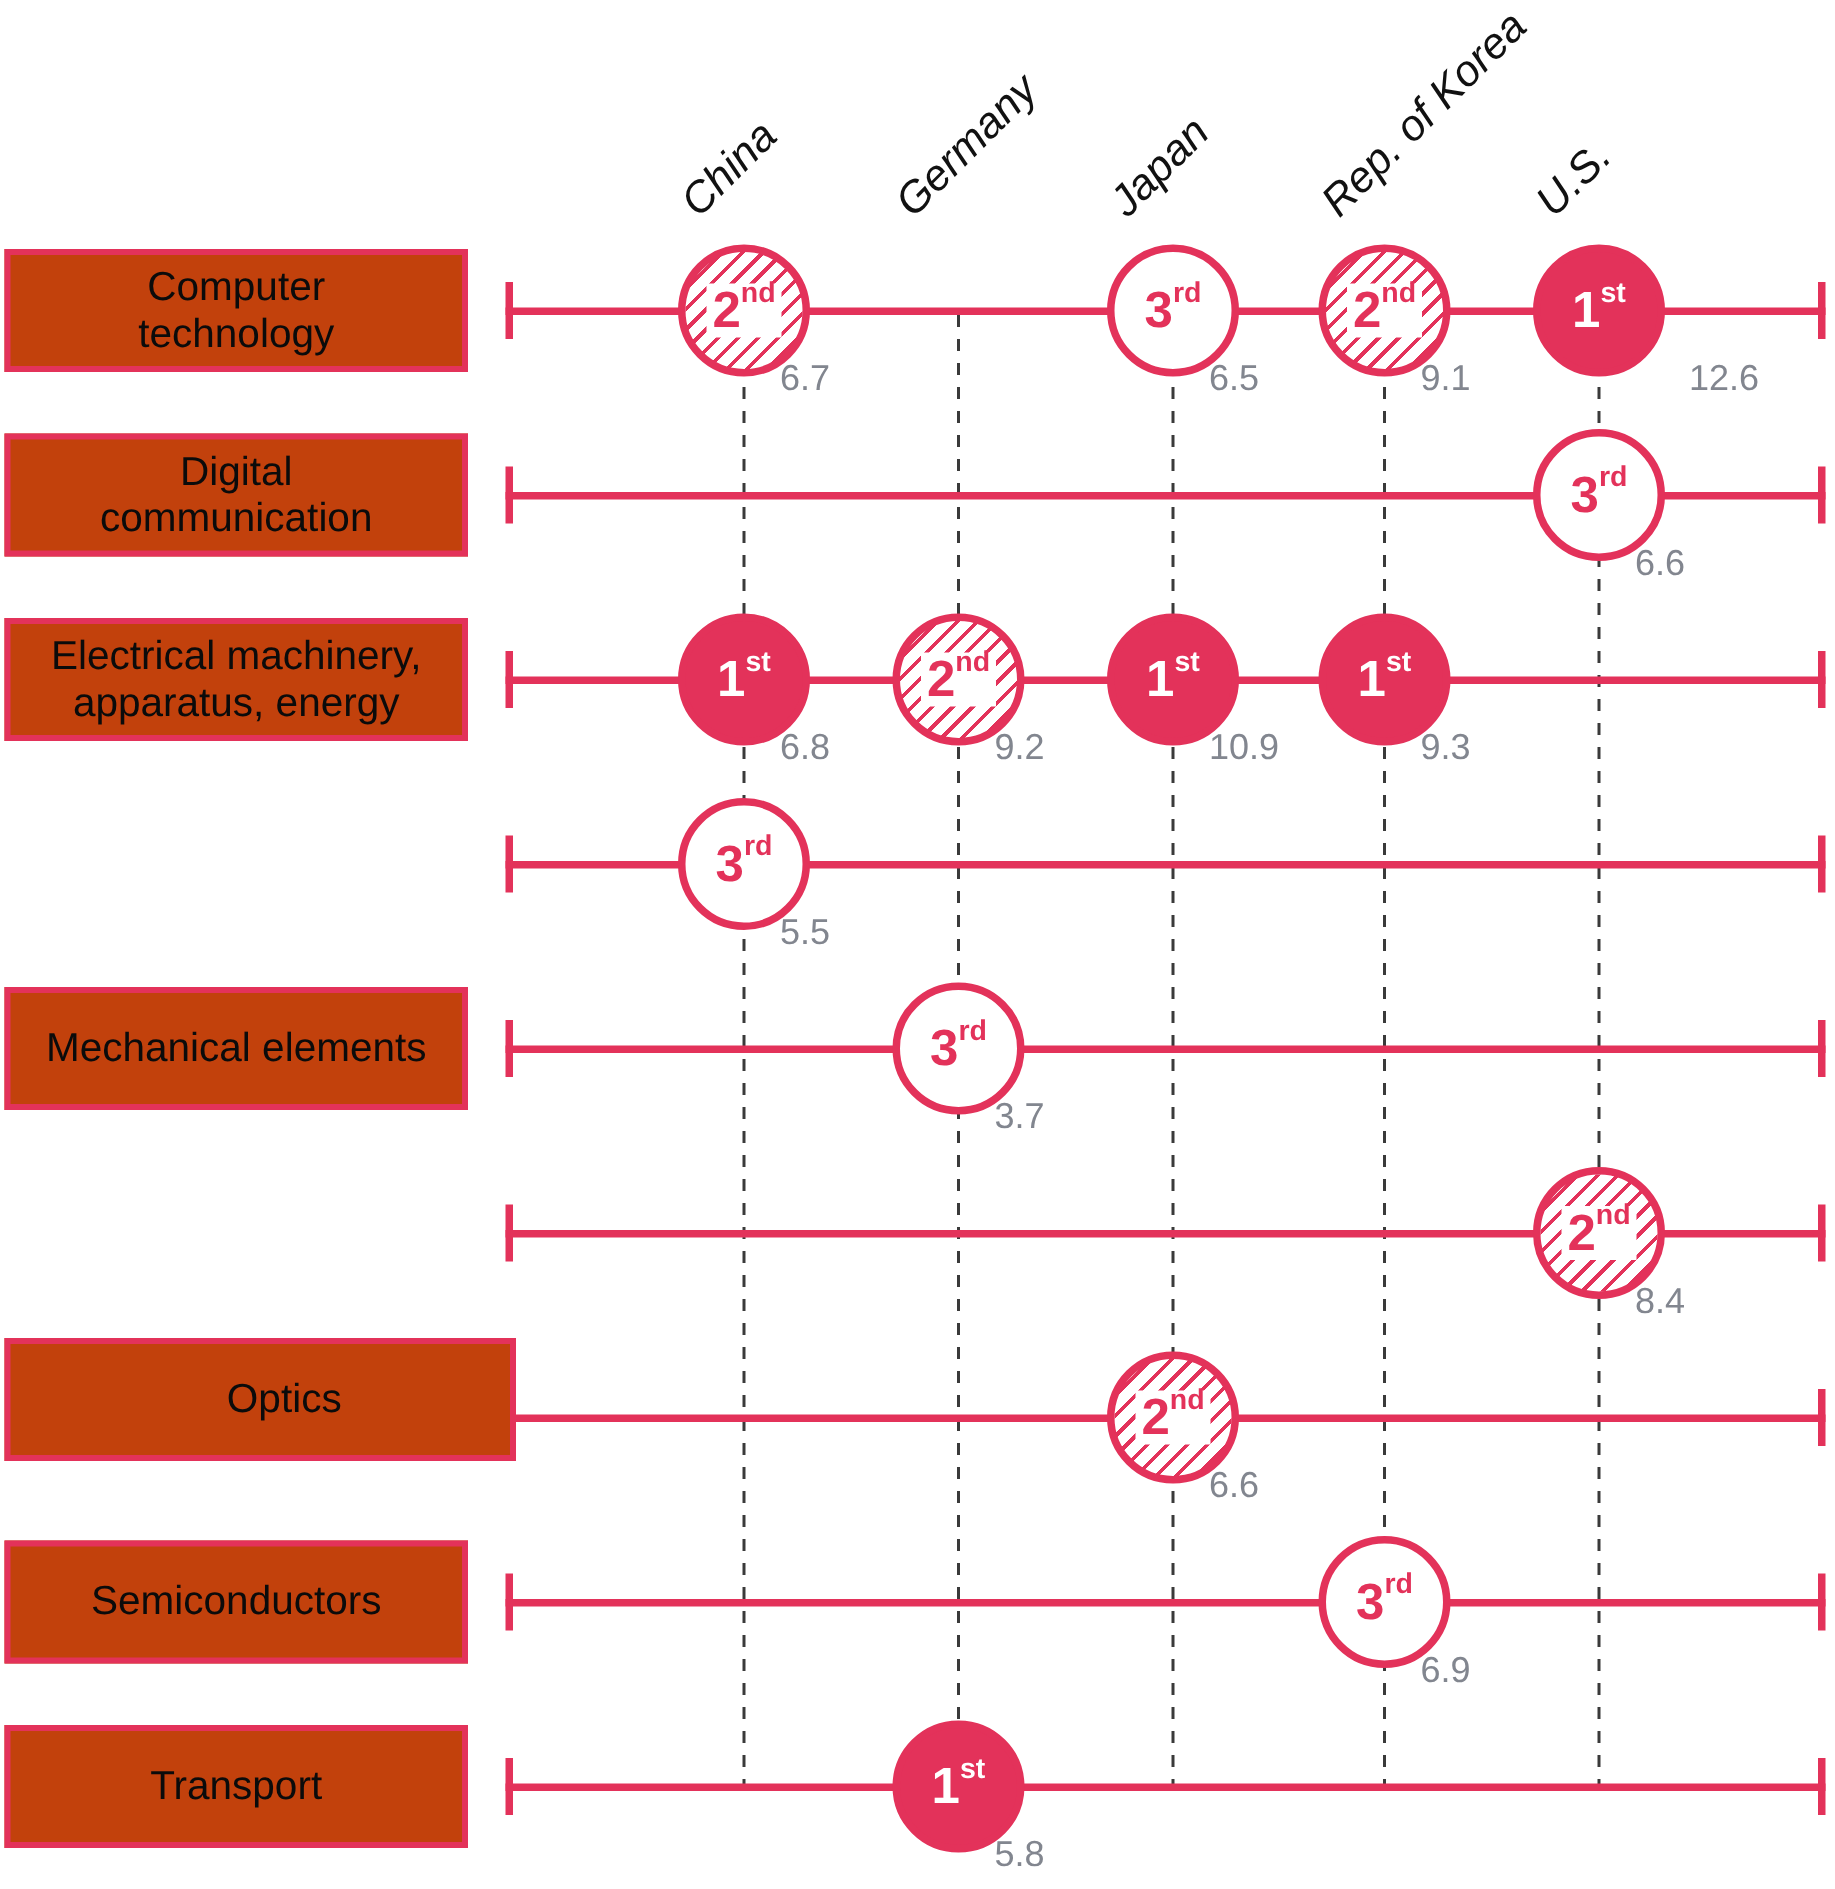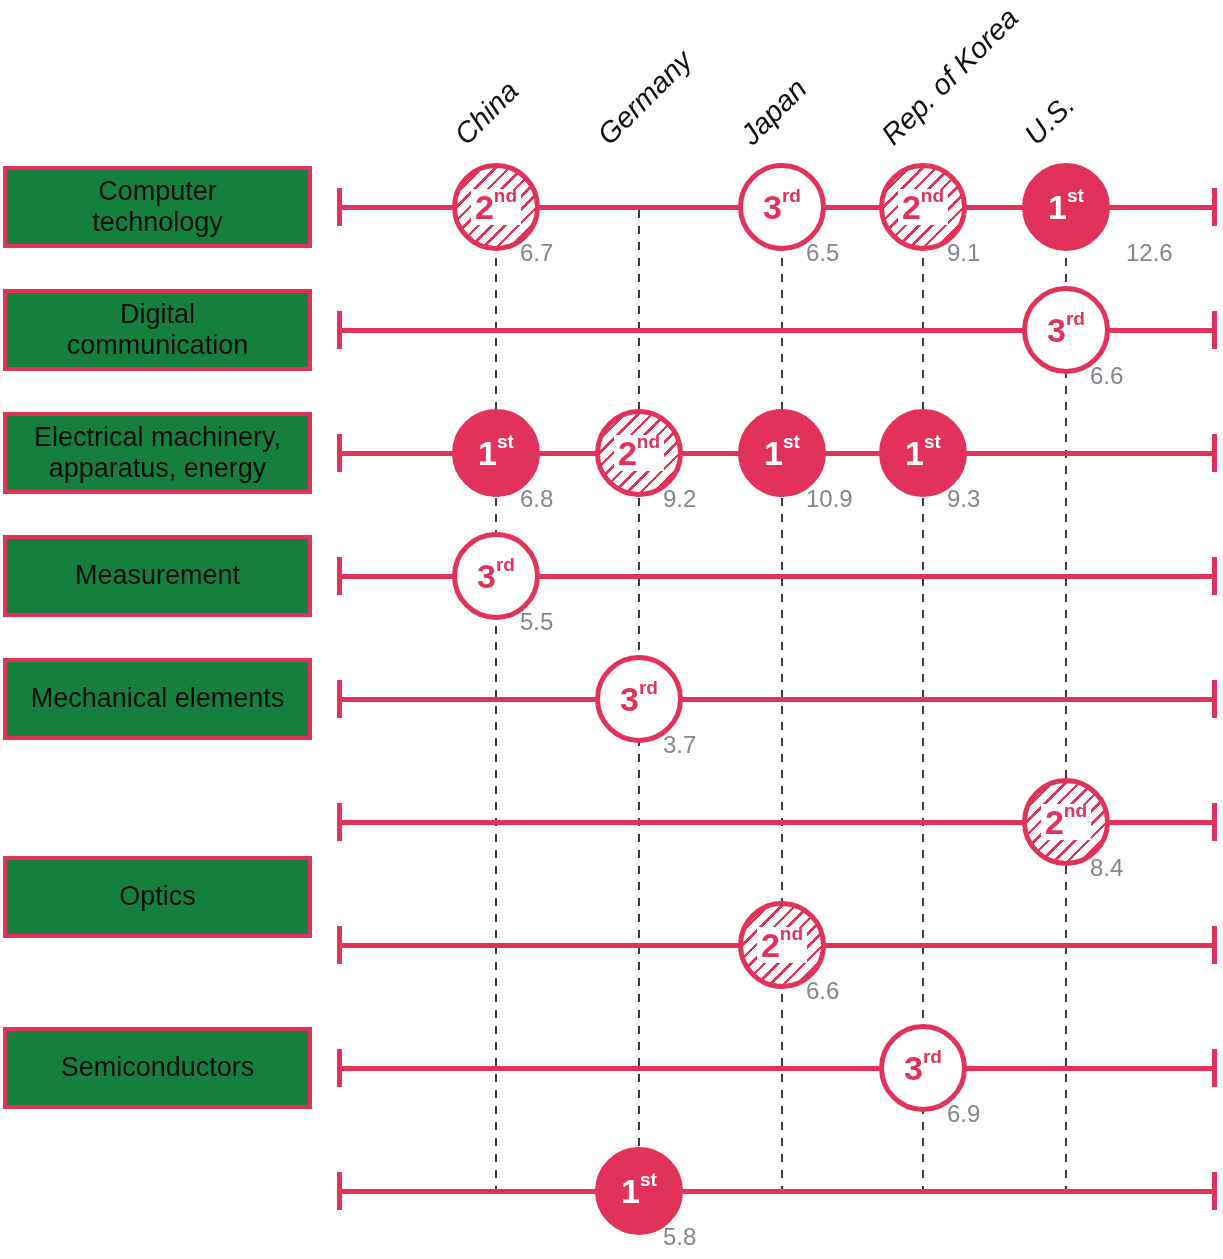--- a/index.html
+++ b/index.html
@@ -33,21 +33,21 @@
     background: repeating-linear-gradient(to bottom, #3a3a3a 0 8px, transparent 8px 16px);
   }
 
   
   .label-box {
     position: absolute;
     left: 3px;
     width: 301px;
     height: 74px;
     border: 4px solid var(--accent);
-    background: #15803d;
+    background: #c2410c;
     display: flex;
     align-items: center;
     justify-content: center;
     text-align: center;
     z-index: 2;
   }
   .label-box .row-label {
     font-size: 27px;
     line-height: 1.15;
     color: #0b0b0b;
@@ -209,23 +209,20 @@
     </div>
     <div class="value-label" style="left: 806px; top: 487px;">10.9</div>
     <div class="circle solid" style="left: 879px; top: 409px;">
       <span class="rank">
         <span class="rank-base">1</span>
         <span class="rank-sup">st</span>
       </span>
     </div>
     <div class="value-label" style="left: 947px; top: 487px;">9.3</div>
     <div class="row-line" style="top: 573.5px;"></div>
-    <div class="label-box" style="top: 535px;">
-      <span class="row-label">Measurement</span>
-    </div>
     <div class="circle " style="left: 452px; top: 532px;">
       <span class="rank">
         <span class="rank-base">3</span>
         <span class="rank-sup">rd</span>
       </span>
     </div>
     <div class="value-label" style="left: 520px; top: 610px;">5.5</div>
     <div class="row-line" style="top: 696.5px;"></div>
     <div class="label-box" style="top: 658px;">
       <span class="row-label">Mechanical elements</span>
@@ -239,21 +236,21 @@
     <div class="value-label" style="left: 663px; top: 733px;">3.7</div>
     <div class="row-line" style="top: 819.5px;"></div>
     <div class="circle hatched" style="left: 1022px; top: 778px;">
       <span class="rank">
         <span class="rank-base">2</span>
         <span class="rank-sup">nd</span>
       </span>
     </div>
     <div class="value-label" style="left: 1090px; top: 856px;">8.4</div>
     <div class="row-line" style="top: 942.5px;"></div>
-    <div class="label-box" style="top: 856px;">
+    <div class="label-box" style="top: 892px; padding-left: 32px;">
       <span class="row-label">Optics</span>
     </div>
     <div class="circle hatched" style="left: 738px; top: 901px;">
       <span class="rank">
         <span class="rank-base">2</span>
         <span class="rank-sup">nd</span>
       </span>
     </div>
     <div class="value-label" style="left: 806px; top: 979px;">6.6</div>
     <div class="row-line" style="top: 1065.5px;"></div>
@@ -261,20 +258,23 @@
       <span class="row-label">Semiconductors</span>
     </div>
     <div class="circle " style="left: 879px; top: 1024px;">
       <span class="rank">
         <span class="rank-base">3</span>
         <span class="rank-sup">rd</span>
       </span>
     </div>
     <div class="value-label" style="left: 947px; top: 1102px;">6.9</div>
     <div class="row-line" style="top: 1188.5px;"></div>
+    <div class="label-box" style="top: 1150px;">
+      <span class="row-label">Transport</span>
+    </div>
     <div class="circle solid" style="left: 595px; top: 1147px;">
       <span class="rank">
         <span class="rank-base">1</span>
         <span class="rank-sup">st</span>
       </span>
     </div>
     <div class="value-label" style="left: 663px; top: 1225px;">5.8</div>
   </div>
 
 </body></html>

